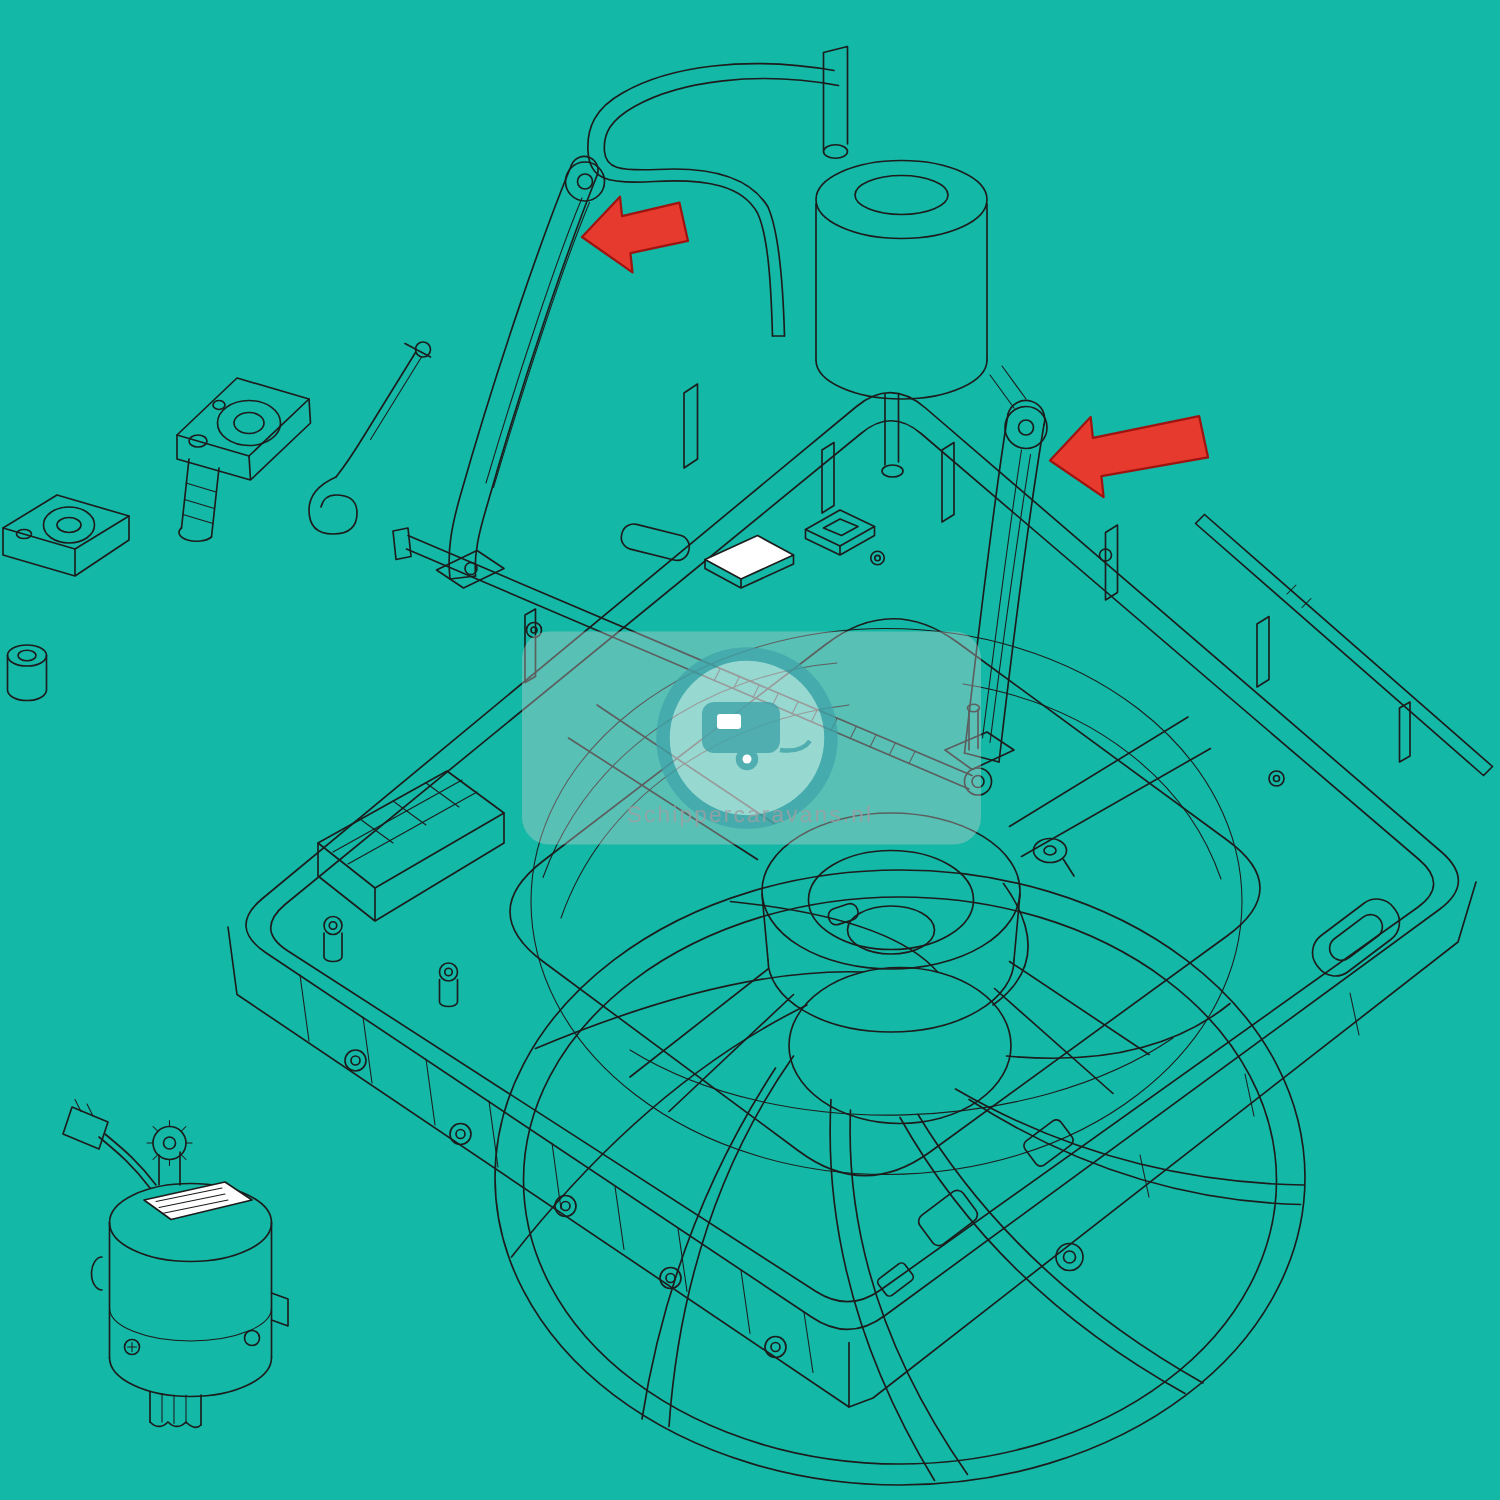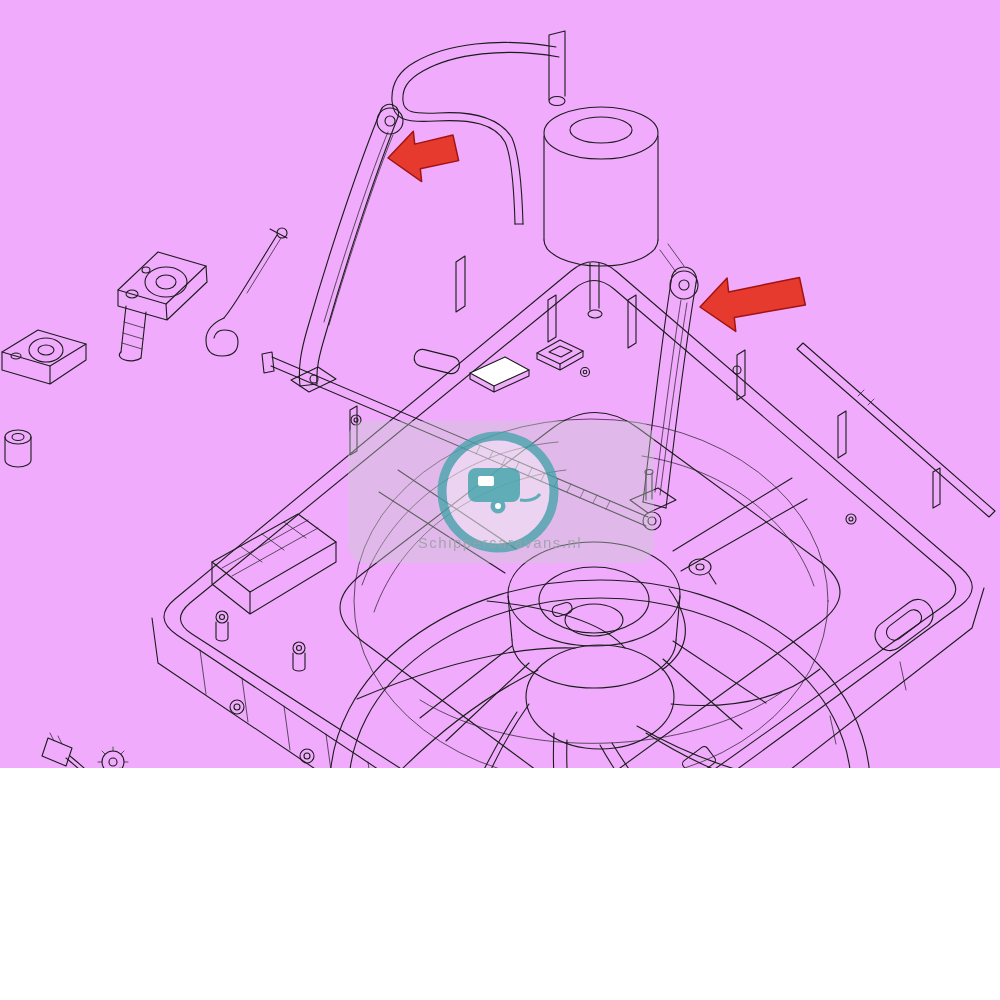--- a/index.html
+++ b/index.html
@@ -1,16 +1,16 @@
 <!DOCTYPE html>
 <html><head>
 <meta charset="utf-8">
 <style>
   html,body{margin:0;padding:0;background:#ffffff;}
-  .stage{position:relative;width:1000px;height:768px;background:#f0abfc;overflow:hidden;
+  .stage{position:relative;width:1000px;height:1000px;background:#14b8a6;overflow:hidden;
          font-family:"Liberation Sans",sans-serif;}
   svg{position:absolute;left:0;top:0;}
   #art path,#art ellipse,#art circle,#art rect,#art line,#art polyline{fill:none;}
   #art .wf{fill:#ffffff;}
   #art .t{stroke-width:.7;}
   svg text{font-family:"Liberation Sans",sans-serif;letter-spacing:1.5px;}
 </style>
 </head>
 <body>
 

